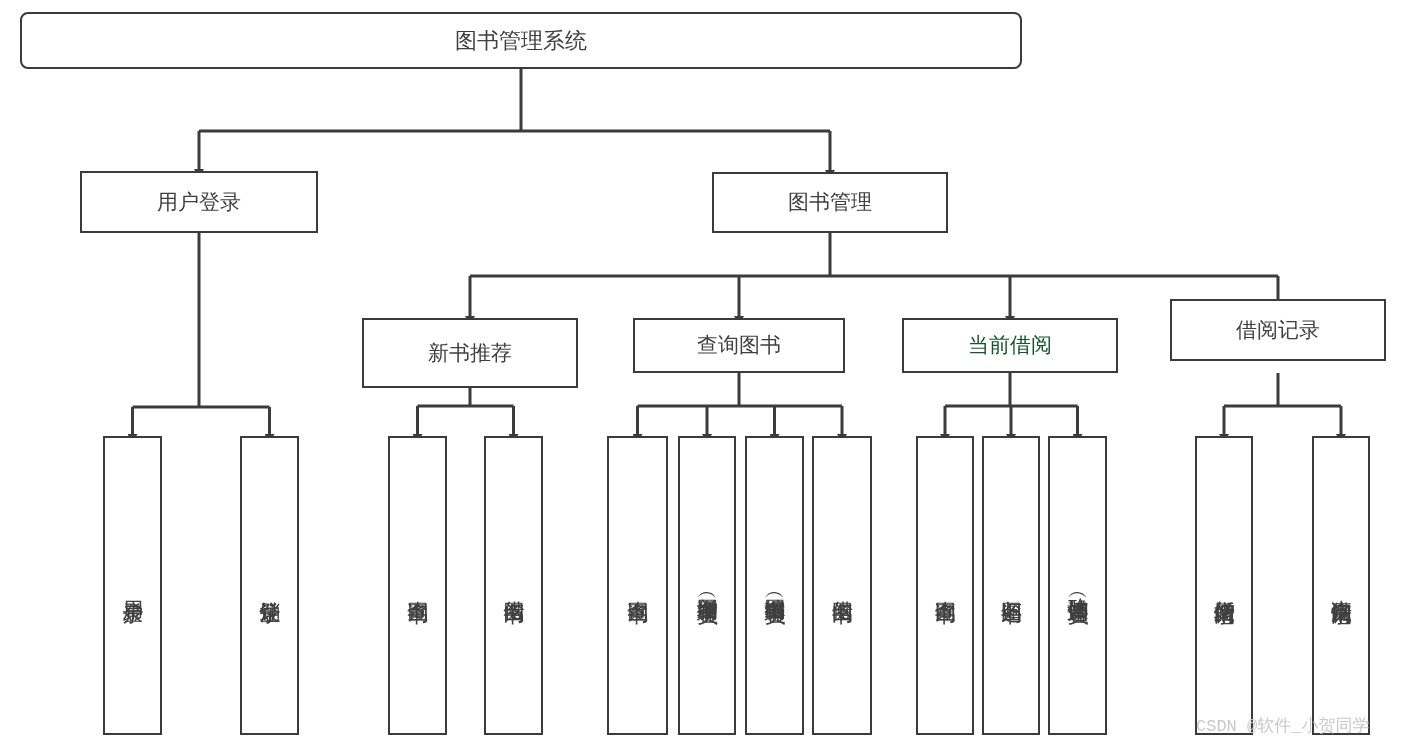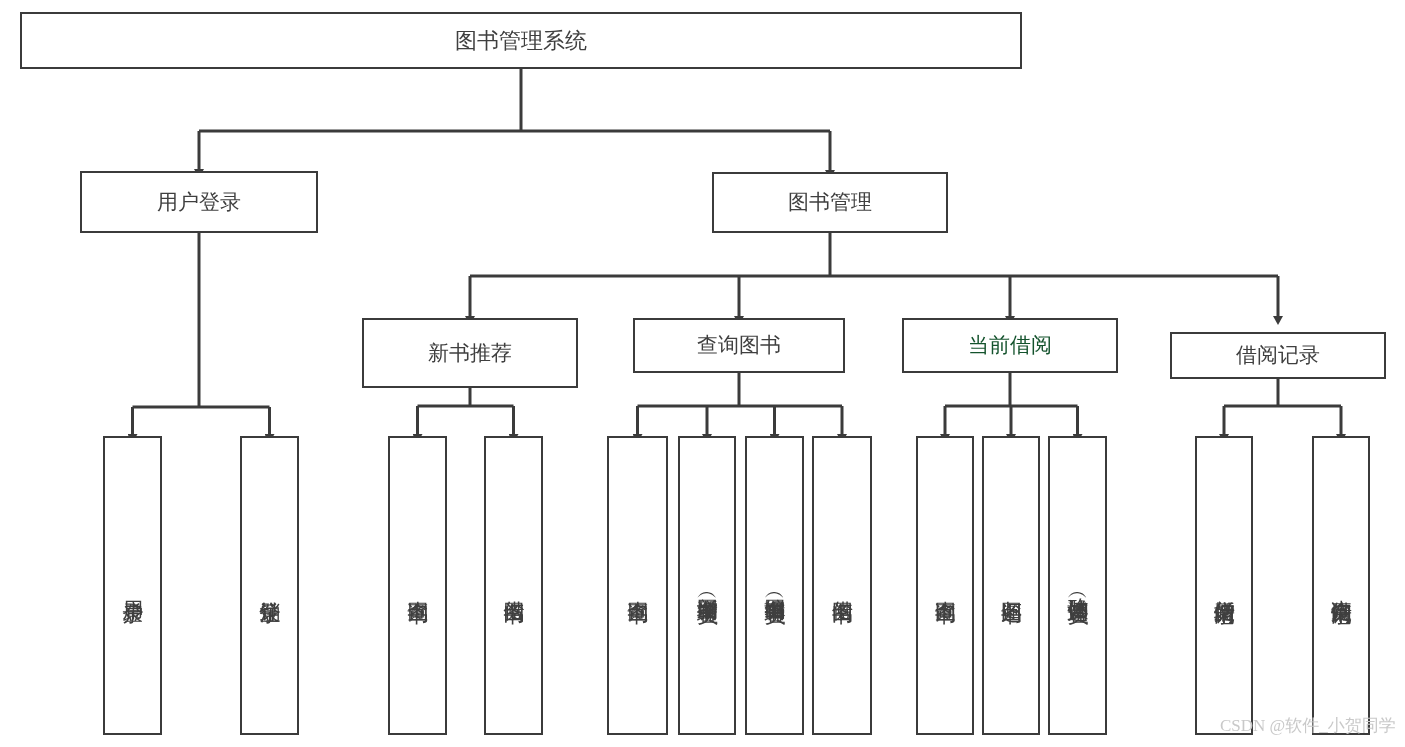--- a/index.html
+++ b/index.html
@@ -55,22 +55,21 @@
     max-height: 100%;
   }
   .node.root .node-label { font-size: 22px; }
   .watermark {
     position: absolute;
     left: 1196px;
     top: 714px;
     font-size: 17px;
     color: #c9c9c9;
     white-space: pre;
-    font-family: Liberation Serif, serif;
-    margin-left: 24px;
+    font-family: Liberation Mono, monospace;
   }
 </style>
 </head>
 <body>
 
 <div id="diagram-root">
   <svg class="edges" viewBox="0 0 1405 747">
     <defs>
       <marker id="arrowhead" markerWidth="9" markerHeight="10" refX="1" refY="5" orient="auto" markerUnits="userSpaceOnUse">
         <path d="M0,0 L9,5 L0,10 z" fill="#3b3b3b"></path>
@@ -106,39 +105,39 @@
         <line x1="945" y1="406" x2="945" y2="435" stroke="#3b3b3b" stroke-width="3" marker-end="url(#arrowhead)"></line>
         <line x1="1011" y1="406" x2="1011" y2="435" stroke="#3b3b3b" stroke-width="3" marker-end="url(#arrowhead)"></line>
         <line x1="1077.5" y1="406" x2="1077.5" y2="435" stroke="#3b3b3b" stroke-width="3" marker-end="url(#arrowhead)"></line>
         <line x1="1278" y1="373" x2="1278" y2="406" stroke="#3b3b3b" stroke-width="3"></line>
         <line x1="1224" y1="406" x2="1341" y2="406" stroke="#3b3b3b" stroke-width="3"></line>
         <line x1="1224" y1="406" x2="1224" y2="435" stroke="#3b3b3b" stroke-width="3" marker-end="url(#arrowhead)"></line>
         <line x1="1341" y1="406" x2="1341" y2="435" stroke="#3b3b3b" stroke-width="3" marker-end="url(#arrowhead)"></line>
       </g>
   </svg>
   <div id="node-layer">
-      <div class="node horizontal root" style="left: 20px; top: 12px; width: 1002px; height: 57px; border-color: rgb(59, 59, 59);">
+      <div class="node horizontal root" style="left: 20px; top: 12px; width: 1002px; height: 57px; border-color: rgb(59, 59, 59); border-radius: 8px;">
         <span class="node-label" style="color: rgb(63, 63, 63);">图书管理系统</span>
       </div>
       <div class="node horizontal" style="left: 80px; top: 171px; width: 238px; height: 62px; border-color: rgb(59, 59, 59);">
         <span class="node-label" style="color: rgb(63, 63, 63);">用户登录</span>
       </div>
       <div class="node horizontal" style="left: 712px; top: 172px; width: 236px; height: 61px; border-color: rgb(59, 59, 59);">
         <span class="node-label" style="color: rgb(63, 63, 63);">图书管理</span>
       </div>
       <div class="node horizontal" style="left: 362px; top: 318px; width: 216px; height: 70px; border-color: rgb(59, 59, 59);">
         <span class="node-label" style="color: rgb(63, 63, 63);">新书推荐</span>
       </div>
       <div class="node horizontal" style="left: 633px; top: 318px; width: 212px; height: 55px; border-color: rgb(59, 59, 59);">
         <span class="node-label" style="color: rgb(63, 63, 63);">查询图书</span>
       </div>
       <div class="node horizontal" style="left: 902px; top: 318px; width: 216px; height: 55px; border-color: rgb(59, 59, 59);">
         <span class="node-label" style="color: #14532d;">当前借阅</span>
       </div>
-      <div class="node horizontal" style="left: 1170px; top: 332px; width: 216px; height: 47px; border-color: rgb(59, 59, 59);">
+      <div class="node horizontal" style="left: 1170px; top: 299px; width: 216px; height: 62px; border-color: rgb(59, 59, 59);">
         <span class="node-label" style="color: rgb(63, 63, 63);">借阅记录</span>
       </div>
       <div class="node vertical" style="left: 103px; top: 436px; width: 59px; height: 299px; border-color: rgb(59, 59, 59);">
         <span class="node-label" style="color: rgb(63, 63, 63);">用户登录</span>
       </div>
       <div class="node vertical" style="left: 240px; top: 436px; width: 59px; height: 299px; border-color: rgb(59, 59, 59);">
         <span class="node-label" style="color: rgb(63, 63, 63);">注销登录</span>
       </div>
       <div class="node vertical" style="left: 388px; top: 436px; width: 59px; height: 299px; border-color: rgb(59, 59, 59);">
         <span class="node-label" style="color: rgb(63, 63, 63);">查询图书</span>

